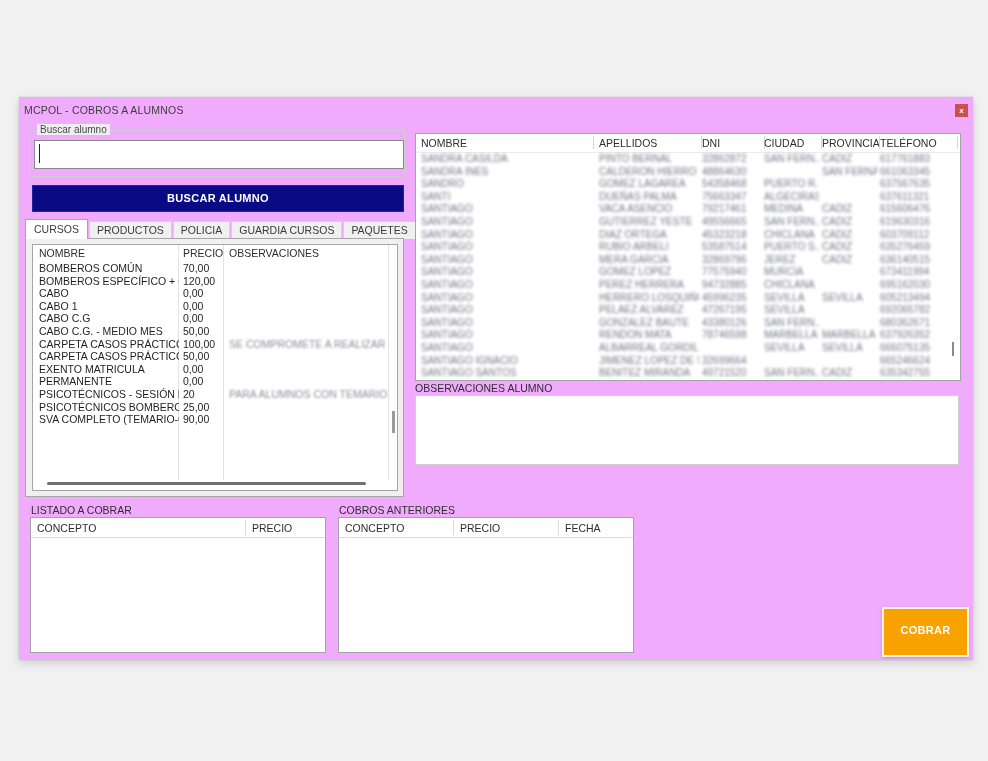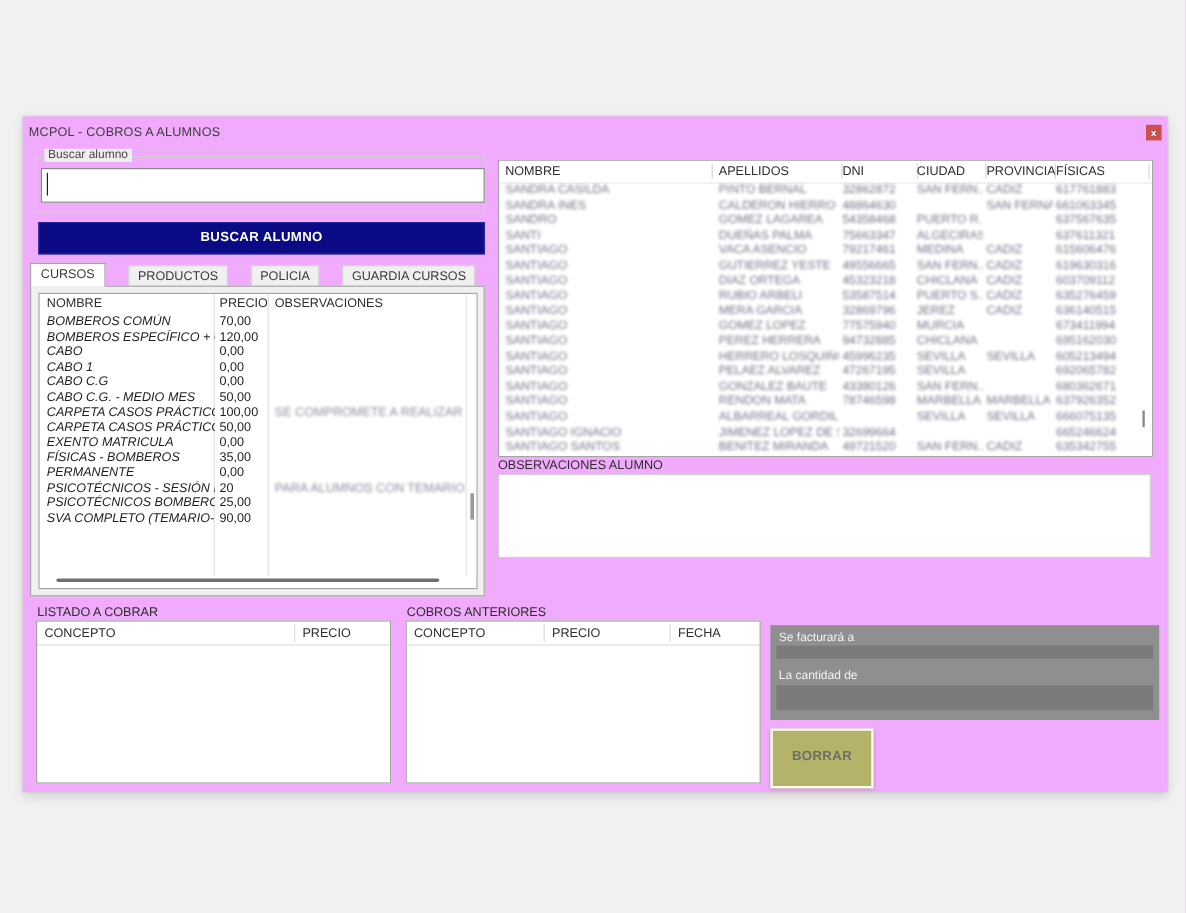--- a/index.html
+++ b/index.html
@@ -41,21 +41,21 @@
   .navy-btn{
     position:absolute;background:#0a0a85;border:1px solid #24249b;
     color:#fff;font-weight:bold;font-size:11px;text-align:center;cursor:pointer;
     font-family:"Liberation Sans", sans-serif;letter-spacing:.3px;
   }
   .btn-buscar{left:13px;top:88px;width:370px;height:25px;line-height:25px;}
   
   .tabs{position:absolute;left:6px;top:123px;height:19px;display:flex;align-items:flex-end;}
   .tab{
     font-size:10.5px;color:#3a3a3a;padding:2px 7px 2px 7px;height:13px;
-    border:1px solid #d2d2d2;border-bottom:none;background:#f1f0f0;margin-right:19px;cursor:pointer;
+    border:1px solid #d2d2d2;border-bottom:none;background:#f1f0f0;margin-right:1px;cursor:pointer;
   }
   .tab.active{
     background:#fff;border:1px solid #a6a6a6;border-bottom:none;
     padding:3px 8px;position:relative;z-index:3;
   }
   .tabpanel{
     position:absolute;left:6px;top:141px;width:377px;height:257px;
     border:1px solid #a6a6a6;background:#f1f0f0;z-index:2;
   }
   .course-list{
@@ -63,21 +63,21 @@
     background:#fff;border:1px solid #a5a5a5;overflow:hidden;
   }
   .course-head{position:absolute;top:0;left:0;right:0;height:16px;font-size:10.5px;color:#2e2e2e;}
   .course-head span{position:absolute;top:2px;white-space:nowrap;}
   .col-line{position:absolute;top:0;bottom:10px;width:1px;background:#e2e2e2;}
   .course-rows{
     position:absolute;left:0;top:17px;right:9px;bottom:11px;overflow:hidden;font-size:10.5px;color:#1f1f1f;
   }
   .crow{position:relative;height:12.6px;line-height:12.6px;white-space:nowrap;cursor:default;}
   .crow span{position:absolute;top:0;}
-  .c-name{left:6px;width:140px;overflow:hidden;font-style:italic;}
+  .c-name{left:6px;width:140px;overflow:hidden;}
   .c-price{left:150px;}
   .c-obs{left:196px;width:160px;overflow:hidden;}
   .blur-obs{filter:blur(1.3px);color:#8e8e9c;}
   .vtrack{position:absolute;right:0;top:0;bottom:10px;width:8px;background:#fdfdfd;border-left:1px solid #e4e4e4;}
   .vthumb{position:absolute;right:2px;top:166px;width:3px;height:22px;background:#9a9a9a;}
   .hscroll{position:absolute;left:14px;right:31px;bottom:5px;height:3px;background:#6f6f6f;border-radius:2px;}
   
   .students{
     position:absolute;left:396px;top:36px;width:544px;height:246px;
     background:#fff;border:1px solid #a5a5a5;overflow:hidden;
@@ -196,25 +196,20 @@
             <span class="c-obs blur-obs">SE COMPROMETE A REALIZAR EL CUR</span>
           </div>
           <div class="crow">
             <span class="c-name">CARPETA CASOS PRÁCTICOS - PE...</span>
             <span class="c-price">50,00</span>
             <span class="c-obs"></span>
           </div>
           <div class="crow">
             <span class="c-name">EXENTO MATRICULA</span>
             <span class="c-price">0,00</span>
-            <span class="c-obs"></span>
-          </div>
-          <div class="crow">
-            <span class="c-name">FÍSICAS - BOMBEROS</span>
-            <span class="c-price">35,00</span>
             <span class="c-obs"></span>
           </div>
           <div class="crow">
             <span class="c-name">PERMANENTE</span>
             <span class="c-price">0,00</span>
             <span class="c-obs"></span>
           </div>
           <div class="crow">
             <span class="c-name">PSICOTÉCNICOS - SESIÓN EXTRA</span>
             <span class="c-price">20</span>
@@ -242,21 +237,21 @@
     <div class="stud-head" id="stud-head">
         <span style="left: 5px;">NOMBRE</span>
         <span style="left: 183px;">APELLIDOS</span>
         <div class="htick" style="left: 285px;"></div>
         <span style="left: 286px;">DNI</span>
         <div class="htick" style="left: 348px;"></div>
         <span style="left: 348px;">CIUDAD</span>
         <div class="htick" style="left: 405px;"></div>
         <span style="left: 406px;">PROVINCIA</span>
         <div class="htick" style="left: 463px;"></div>
-        <span style="left: 464px;">FÍSICAS</span>
+        <span style="left: 464px;">TELÉFONO</span>
         <div class="htick" style="left: 541px;"></div>
         <div class="htick" style="left: 177px;"></div>
       </div>
     <div class="stud-rows" id="stud-rows">
         <div class="srow">
           <span class="blur" style="left: 5px; width: 175px;">SANDRA CASILDA</span>
           <span class="blur" style="left: 183px; width: 100px;">PINTO BERNAL</span>
           <span class="blur" style="left: 286px; width: 60px;">32862872</span>
           <span class="blur" style="left: 348px; width: 55px;">SAN FERN...</span>
           <span class="blur" style="left: 406px; width: 55px;">CADIZ</span>
@@ -418,22 +413,16 @@
   <div class="listbox" style="left:319px;top:420px;width:294px;height:134px">
     <div class="lb-head">
       <span style="left:6px">CONCEPTO</span>
       <span style="left:121px">PRECIO</span>
       <span style="left:226px">FECHA</span>
       <div class="lb-tick" style="left:114px"></div>
       <div class="lb-tick" style="left:219px"></div>
     </div>
   </div>
 
-  <div class="gray-panel">
-    <div class="gp-label" style="top:5px">Se facturará a</div>
-    <div class="gp-input" style="top:17px;height:11px"></div>
-    <div class="gp-label" style="top:37px">La cantidad de</div>
-    <div class="gp-input" style="top:50px;height:21px"></div>
-  </div>
-
-  <div class="btn-borrar">BORRAR</div>
+
+  <div class="btn-cobrar">COBRAR</div>
 
 </div>
 
 </body></html>

